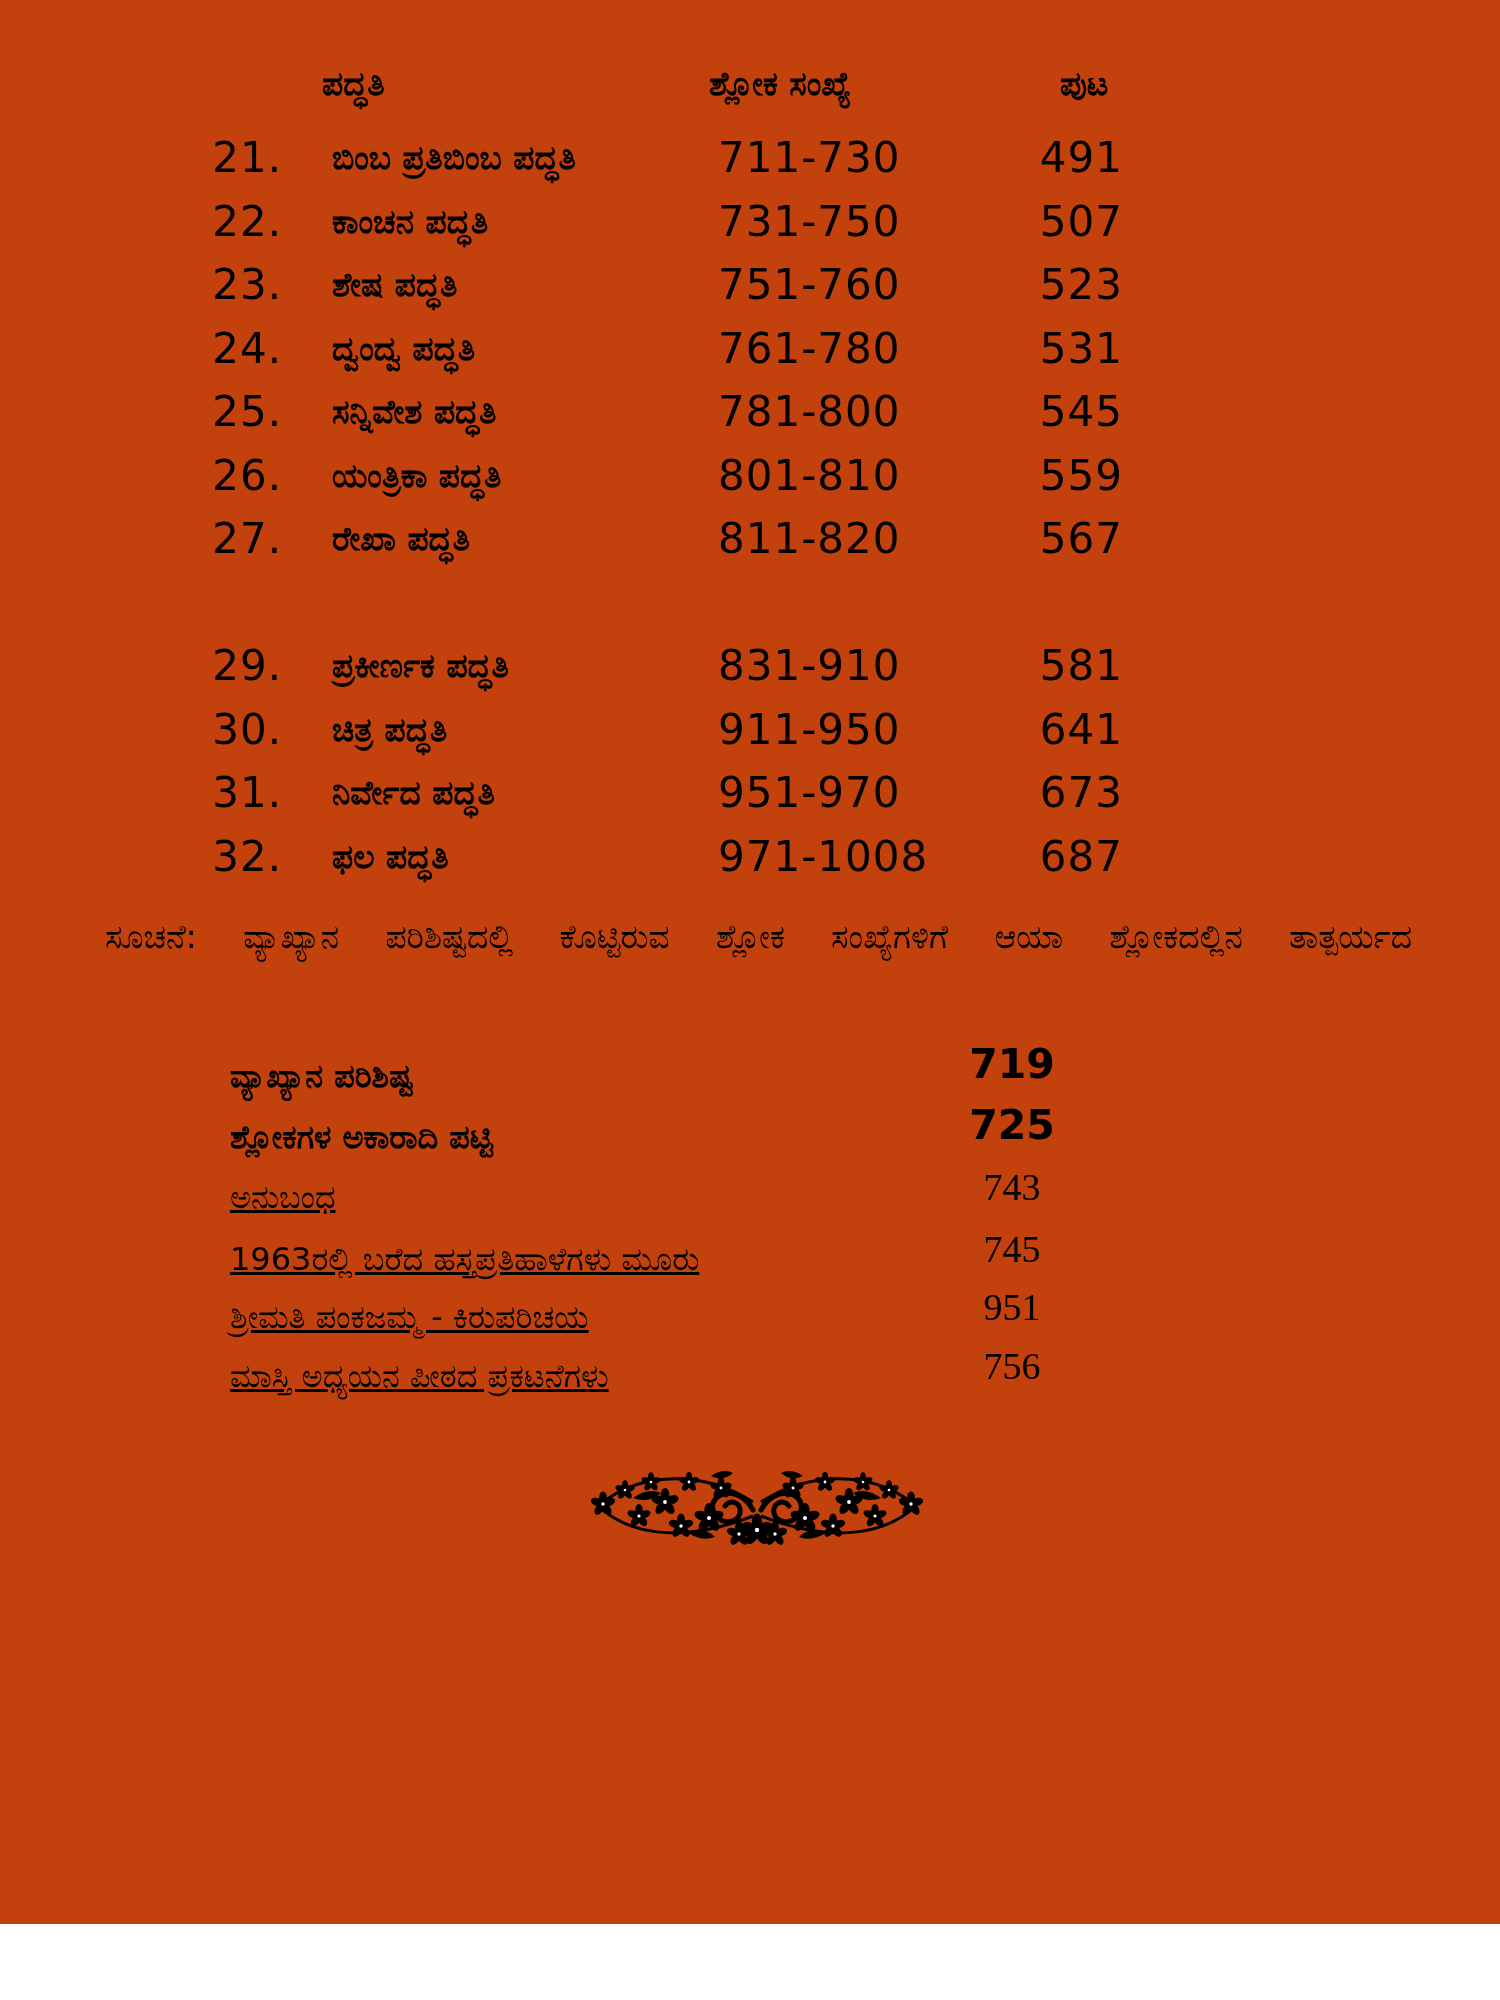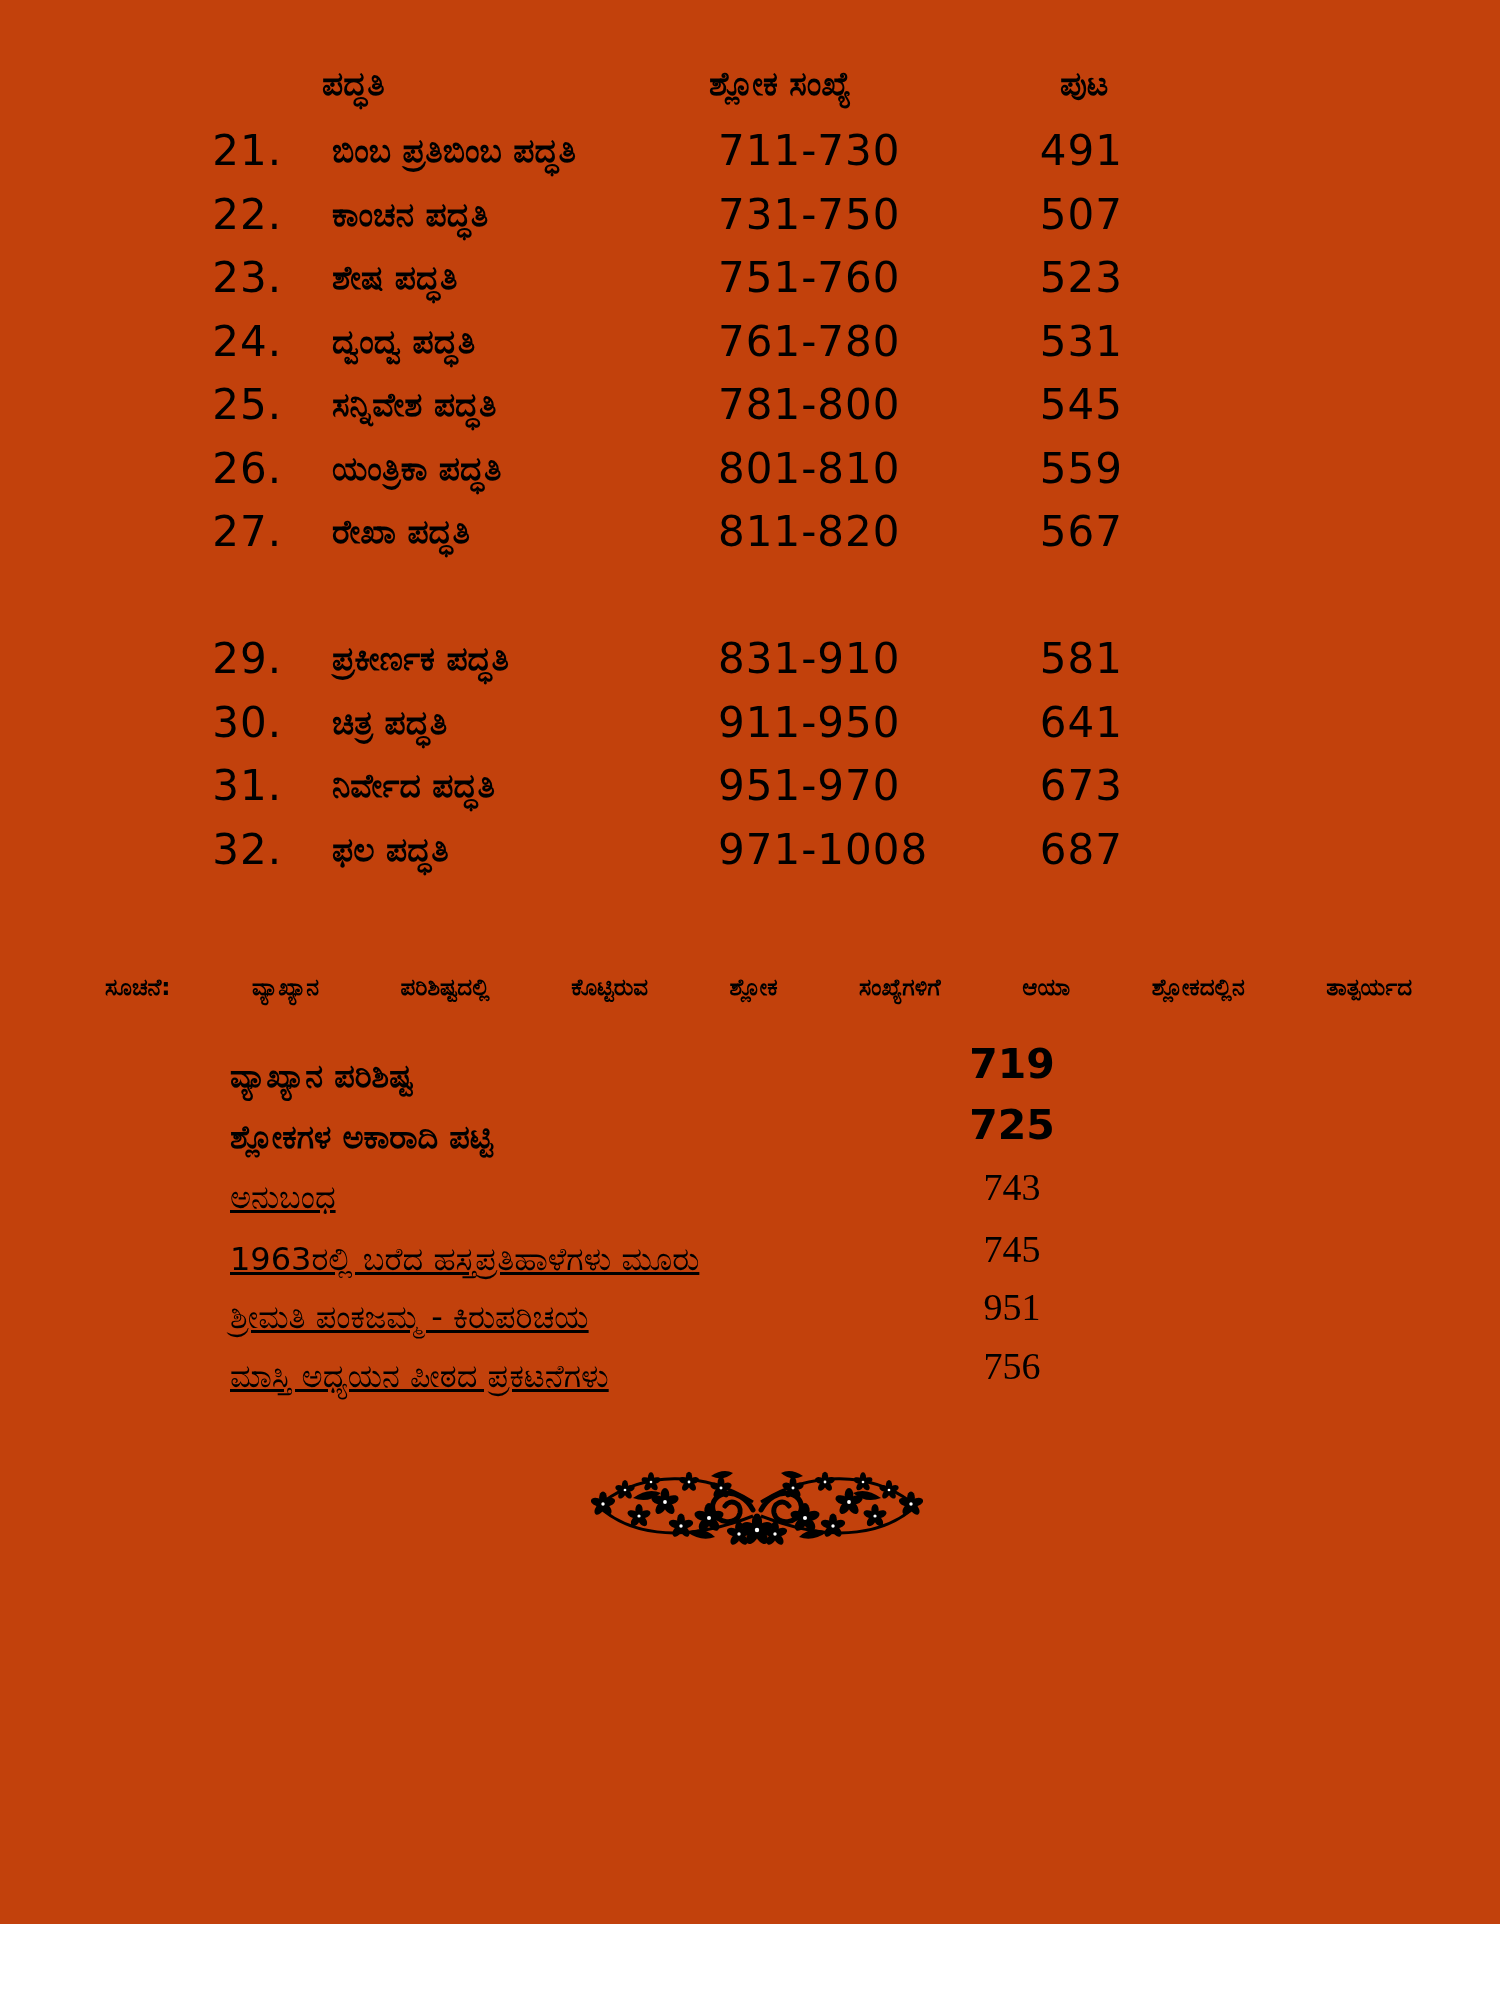--- a/index.html
+++ b/index.html
@@ -12,42 +12,42 @@
     overflow:hidden;
   }
   
   .thead span{position:absolute;font-size:33px;font-weight:600;line-height:1.45;white-space:nowrap;}
   .h-method{left:322px;top:60px;}
   .h-verse{left:709px;top:60px;}
   .h-page{left:1060px;top:60px;}
   
   .trow{
     position:absolute;left:0;width:1500px;height:64px;
-    display:flex;align-items:flex-start;white-space:nowrap;
+    display:flex;align-items:center;white-space:nowrap;
   }
   .c-num{
     display:inline-block;width:282px;text-align:right;
     font-size:42px;line-height:1.2;letter-spacing:1px;
   }
   .c-name{
     display:inline-block;margin-left:50px;width:386px;
     font-size:33px;font-weight:600;line-height:1.5;
   }
   .c-verse{
     display:inline-block;width:205px;
     font-size:42px;line-height:1.2;letter-spacing:1px;
   }
   .c-page{
     display:inline-block;width:200px;text-align:right;
     font-size:42px;line-height:1.2;letter-spacing:1px;
   }
   
   .note-line1{
-    position:absolute;left:105px;top:970px;width:1307px;
-    font-size:23px;font-weight:700;line-height:1.5;
+    position:absolute;left:105px;top:912px;width:1307px;
+    font-size:33px;font-weight:400;line-height:1.5;
     text-align:justify;text-align-last:justify;
   }
   .note-line2{
     position:absolute;left:105px;top:982px;
     font-size:33px;font-weight:600;line-height:1.5;white-space:nowrap;
   }
   
   .arow{position:absolute;left:0;width:1500px;height:56px;white-space:nowrap;}
   .a-label{position:absolute;left:230px;top:12px;font-size:32px;line-height:1.5;}
   .a-page{position:absolute;left:922px;top:0;width:180px;text-align:center;line-height:1.2;}

